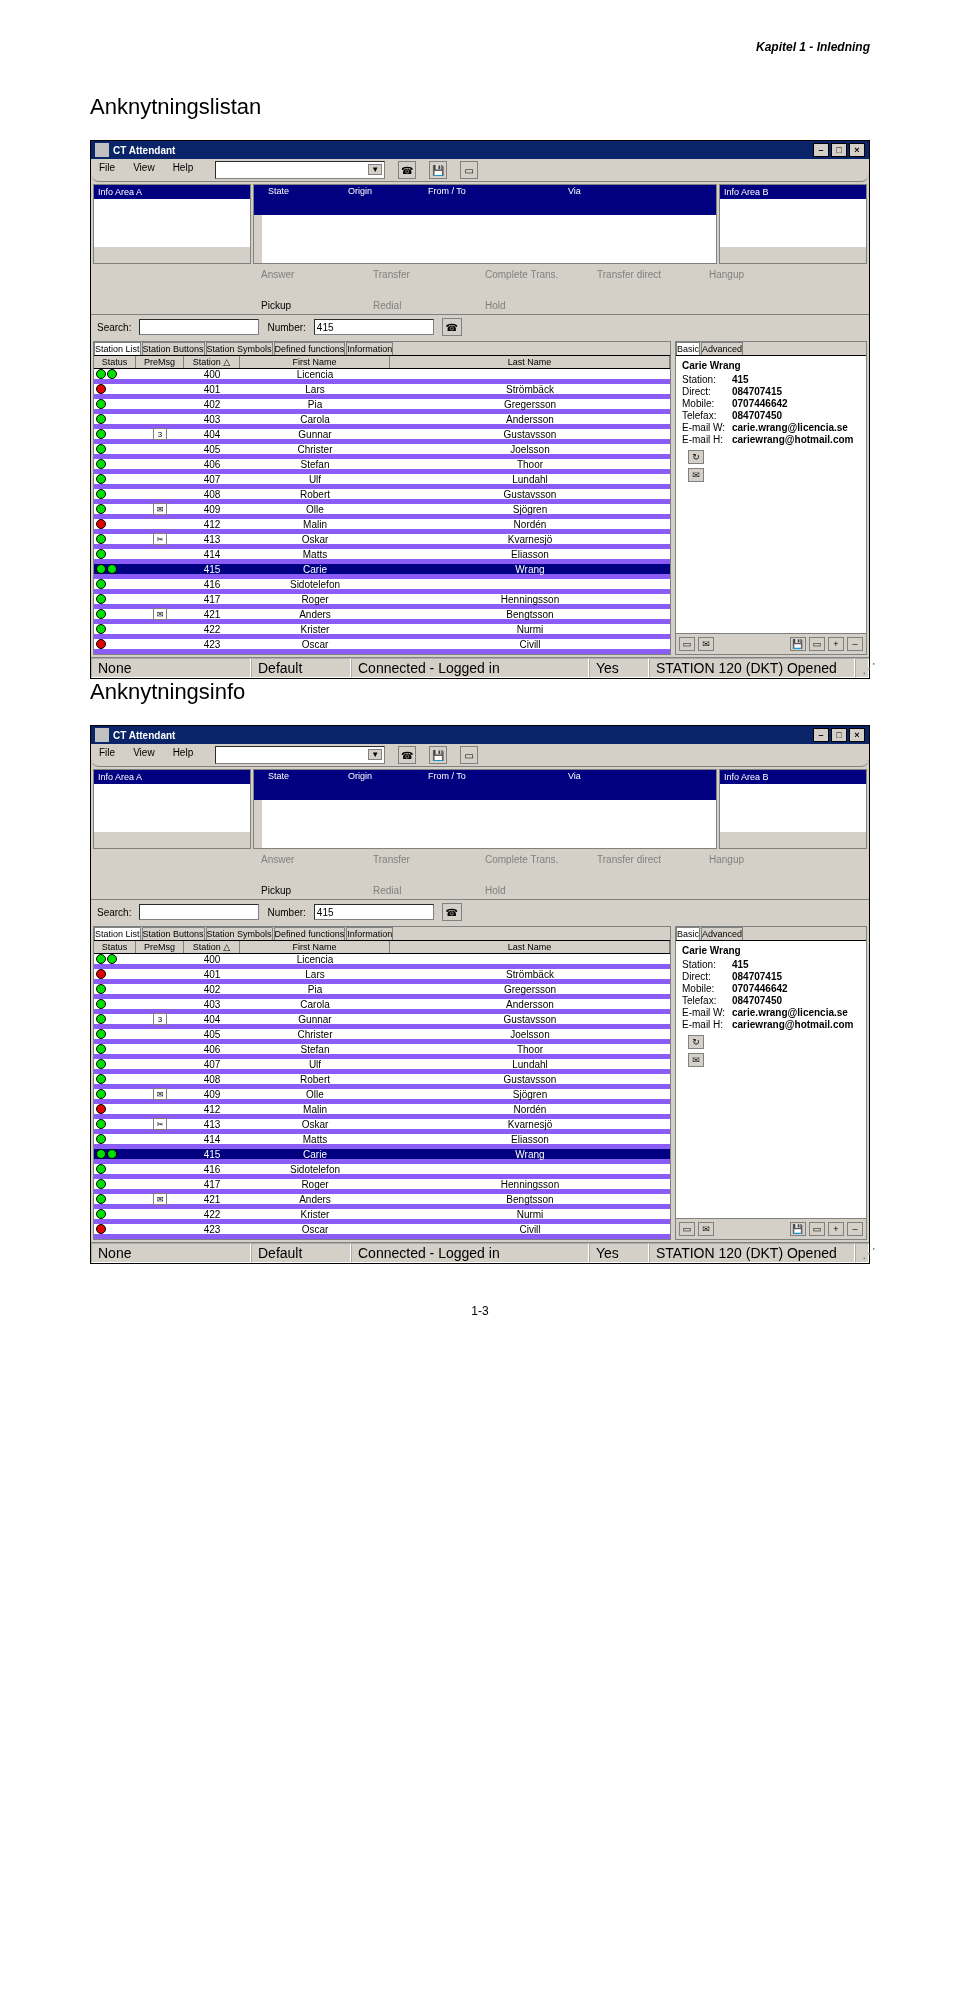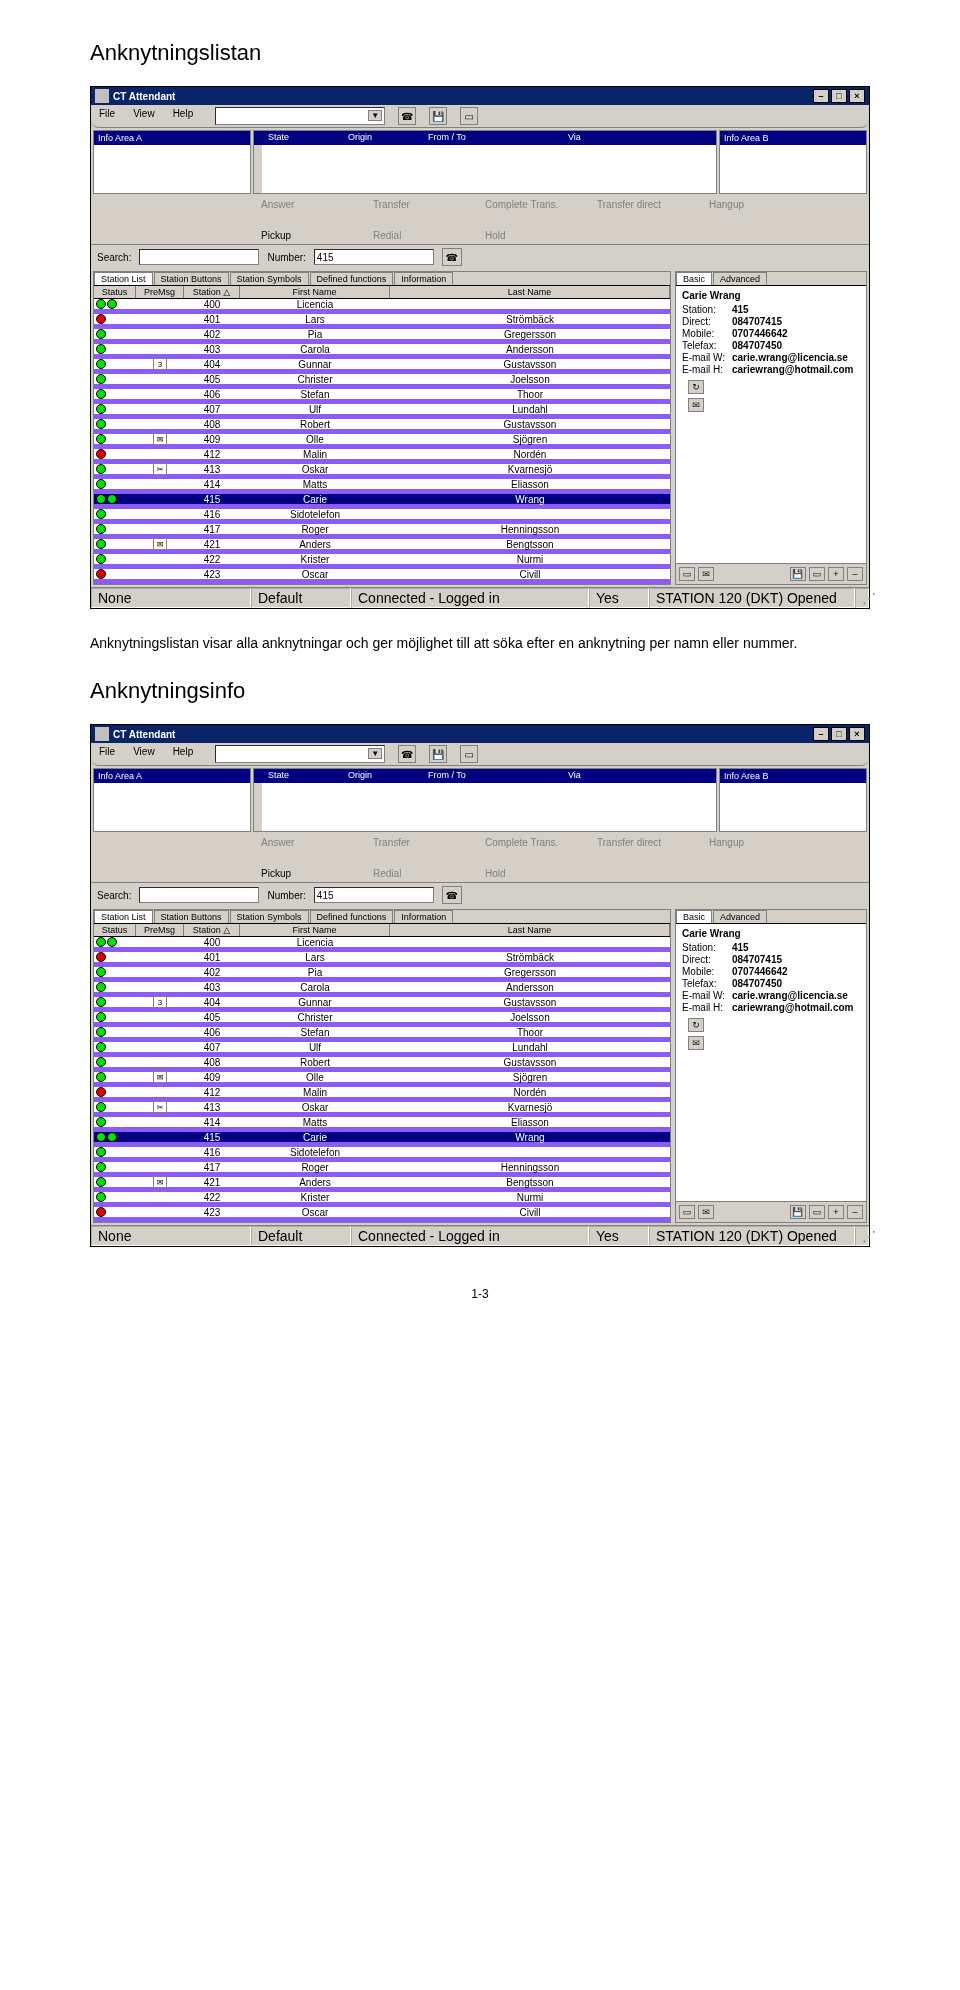--- a/index.html
+++ b/index.html
@@ -126,21 +126,21 @@
     height: 48px;
   }
   .info-area-a { width: 158px; }
   .info-calls { flex: 1; }
   .info-area-b { width: 148px; }
   .info-calls .head-row {
     display: flex;
     background: #000080;
     color: #fff;
   }
-  .info-calls .head-row > div { padding: 1px 4px; font-size: 9px; height: 14px; }
+  .info-calls .head-row > div { padding: 1px 4px; font-size: 9px; height: 30px; }
   .call-state { width: 80px; }
   .call-origin { width: 80px; }
   .call-fromto { width: 140px; }
   .call-via { width: 120px; }
 
   
   .call-actions {
     display: flex;
     flex-wrap: wrap;
     padding: 2px 6px 2px 170px;
@@ -188,21 +188,21 @@
 
   
   .tabs {
     display: flex;
     border-bottom: 1px solid #000;
     background: #d4d0c8;
   }
   .tab {
     border: 1px solid #808080;
     border-bottom: none;
-    padding: 1px 6px;
+    padding: 1px 0;
     font-size: 9px;
     background: #d4d0c8;
     margin-right: 1px;
   }
   .tab.active { background: #fff; position: relative; }
 
   
   .station-table {
     background: #fff;
     font-size: 10px;
@@ -291,20 +291,21 @@
   .sb4 { width: 60px; }
   .sb5 { width: 206px; }
   .grip { width: 14px; text-align: right; color: #808080; }
 
 </style>
 </head>
 <body>
 
 <div class="page">
 
+  <div class="chapter-header">Kapitel 1 - Inledning</div>
 
   <div class="section-title">Anknytningslistan</div>
 
   <div class="app-window" id="appwin-1">
   <div class="titlebar">
     <span class="app-icon"></span>
     <span class="title-text">CT Attendant</span>
     <div class="win-btns">
       <div class="win-btn">–</div>
       <div class="win-btn">□</div>
@@ -620,21 +621,20 @@
   <div class="statusbar">
     <div class="cell sb1">None</div>
     <div class="cell sb2">Default</div>
     <div class="cell sb3">Connected - Logged in</div>
     <div class="cell sb4">Yes</div>
     <div class="cell sb5">STATION 120 (DKT) Opened</div>
     <div class="cell grip">⋰</div>
   </div>
 </div>
 
-  <div class="body-text">Anknytningslistan visar alla anknytningar och ger möjlighet till att söka efter en anknytning per namn eller nummer.</div>
 
   <div class="section-title">Anknytningsinfo</div>
 
   <div class="app-window" id="appwin-2">
   <div class="titlebar">
     <span class="app-icon"></span>
     <span class="title-text">CT Attendant</span>
     <div class="win-btns">
       <div class="win-btn">–</div>
       <div class="win-btn">□</div>

